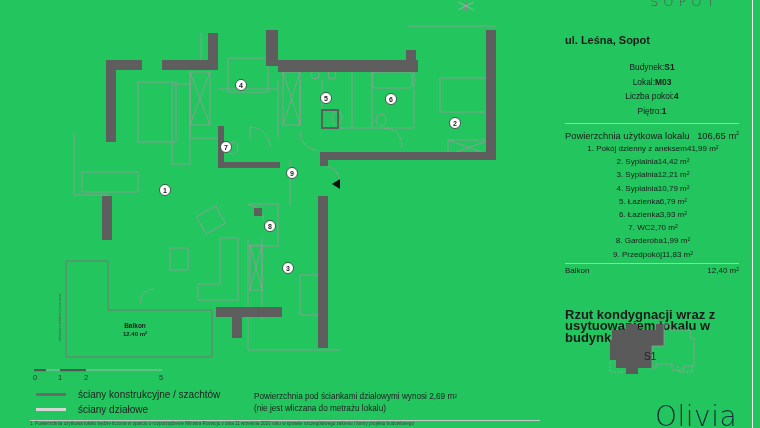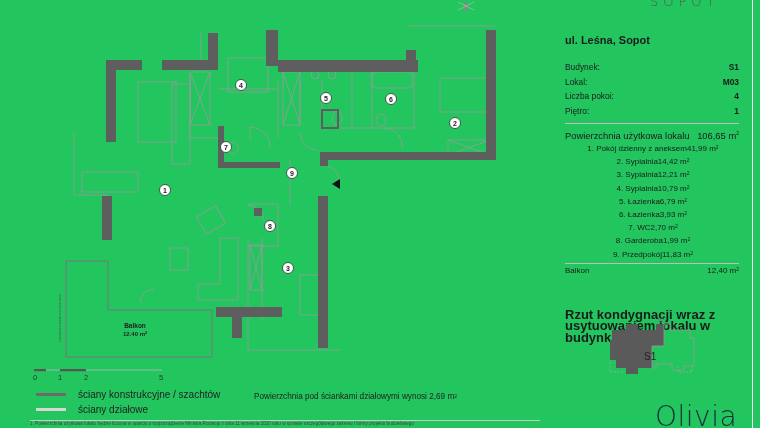--- a/index.html
+++ b/index.html
@@ -12,21 +12,21 @@
   .brand-top { position: absolute; left: 650px; top: -6px; font-size: 13px; letter-spacing: 5px; color: #555; font-family: "DejaVu Sans", sans-serif; font-weight: 300; }
   .compass { position: absolute; left: 456px; top: 0; width: 20px; height: 12px; }
 
   
   .plan { position: absolute; left: 20px; top: 14px; width: 520px; height: 350px; }
   .plan svg { width: 100%; height: 100%; }
 
   
   .info { position: absolute; left: 565px; top: 34px; width: 174px; font-size: 8.4px; }
   .info .address { font-weight: bold; font-size: 11px; margin-bottom: 14px; }
-  .info .kv { display: flex; justify-content: space-between; height: 14.5px; align-items: center; }
+  .info .kv { display: flex; justify-content: center; height: 14.5px; align-items: center; }
   .info .kv .v { font-weight: bold; }
   .info .sep { border-top: 1px solid #bdbdbd; margin: 5px 0 4px 0; }
   .info .total { display: flex; justify-content: space-between; font-weight: normal; font-size: 9.4px; height: 14px; align-items: center; }
   .info .room { display: flex; justify-content: center; height: 13.2px; align-items: center; font-size: 8px; padding-left: 2px; }
   .info .room .v sup, .info .total sup, .info .balcony sup { font-size: 5px; vertical-align: top; }
   .info .balcony { display: flex; justify-content: space-between; height: 14px; align-items: center; font-size: 8px; }
   .info .subtitle { font-weight: bold; font-size: 13px; line-height: 11.5px; margin-top: 31px; }
 
   .keyplan { position: absolute; left: 598px; top: 318px; width: 106px; height: 60px; }
 
@@ -277,19 +277,20 @@
     <span class="legend-swatch" style="background:#6b6b6b"></span>
     <span>ściany konstrukcyjne / szachtów</span>
   </div>
   <div class="legend-row" style="top:404px">
     <span class="legend-swatch" style="background:#d6d6d6"></span>
     <span>ściany działowe</span>
   </div>
 
   <div class="note">
     <div><span>Powierzchnia pod ściankami działowymi wynosi 2,69 m</span><sup>2</sup></div>
+    <div>(nie jest wliczana do metrażu lokalu)</div>
   </div>
 
   <div class="footer-sep"></div>
   <div class="footnote">1. Powierzchnia użytkowa lokalu będzie liczona w oparciu o rozporządzenie Ministra Rozwoju z dnia 11 września 2020 roku w sprawie szczegółowego zakresu i formy projektu budowlanego</div>
 
   <div class="right-edge"></div>
 </div>
 
 </body></html>

